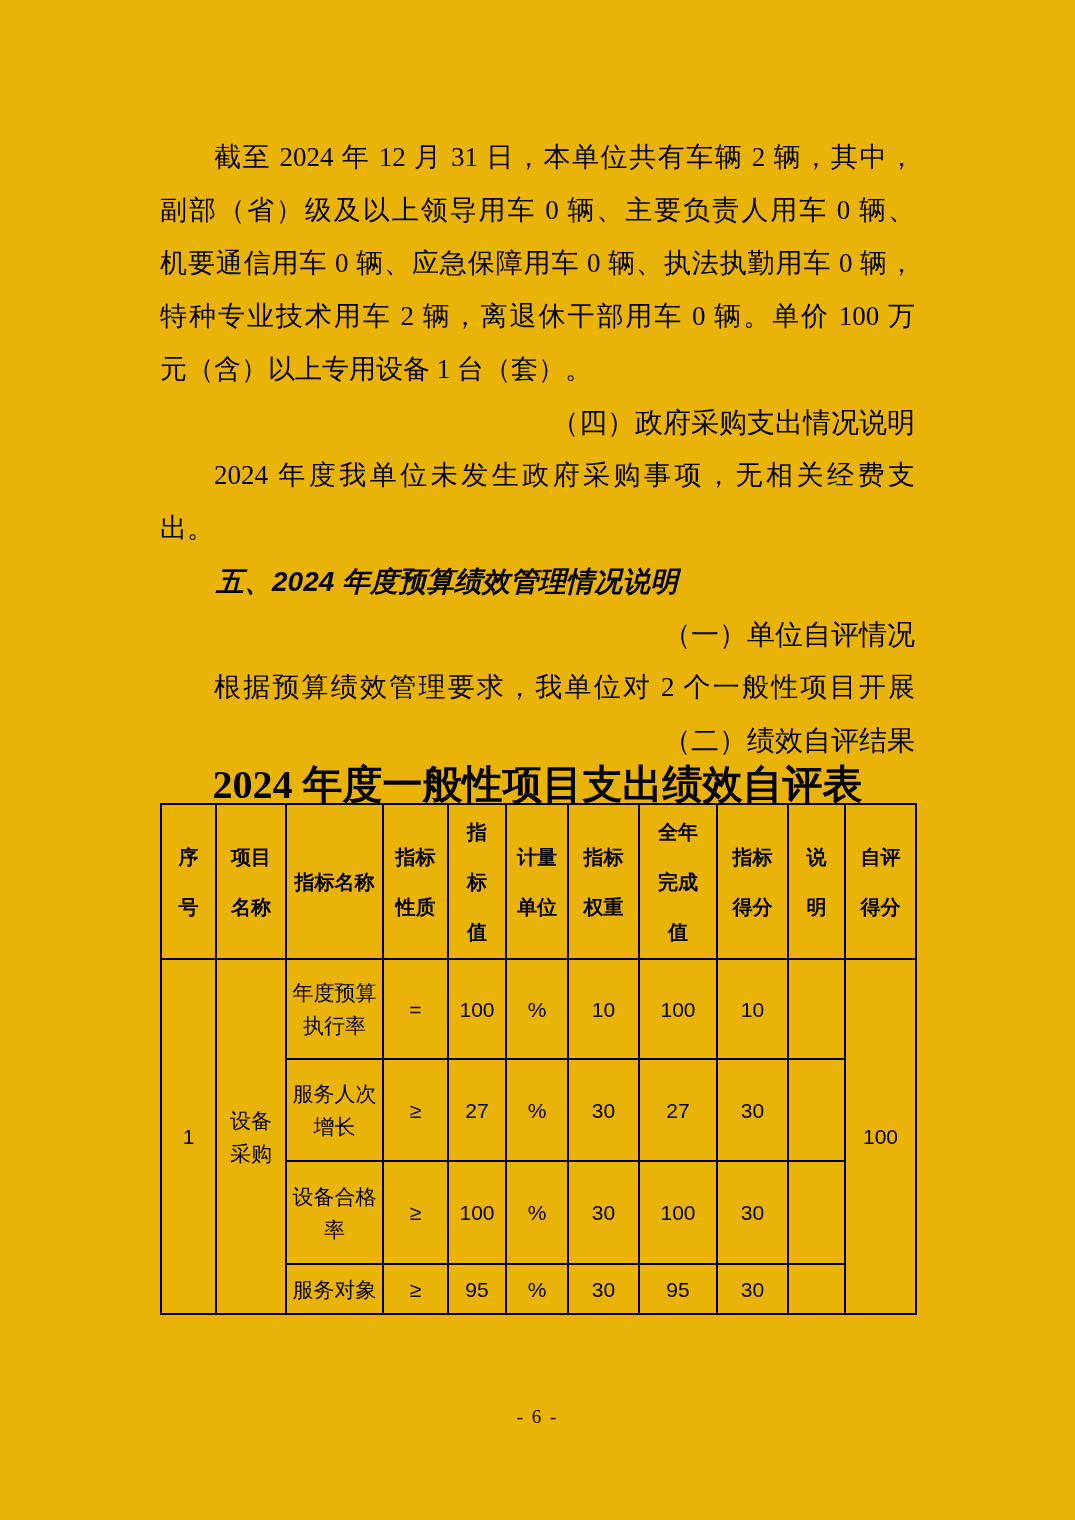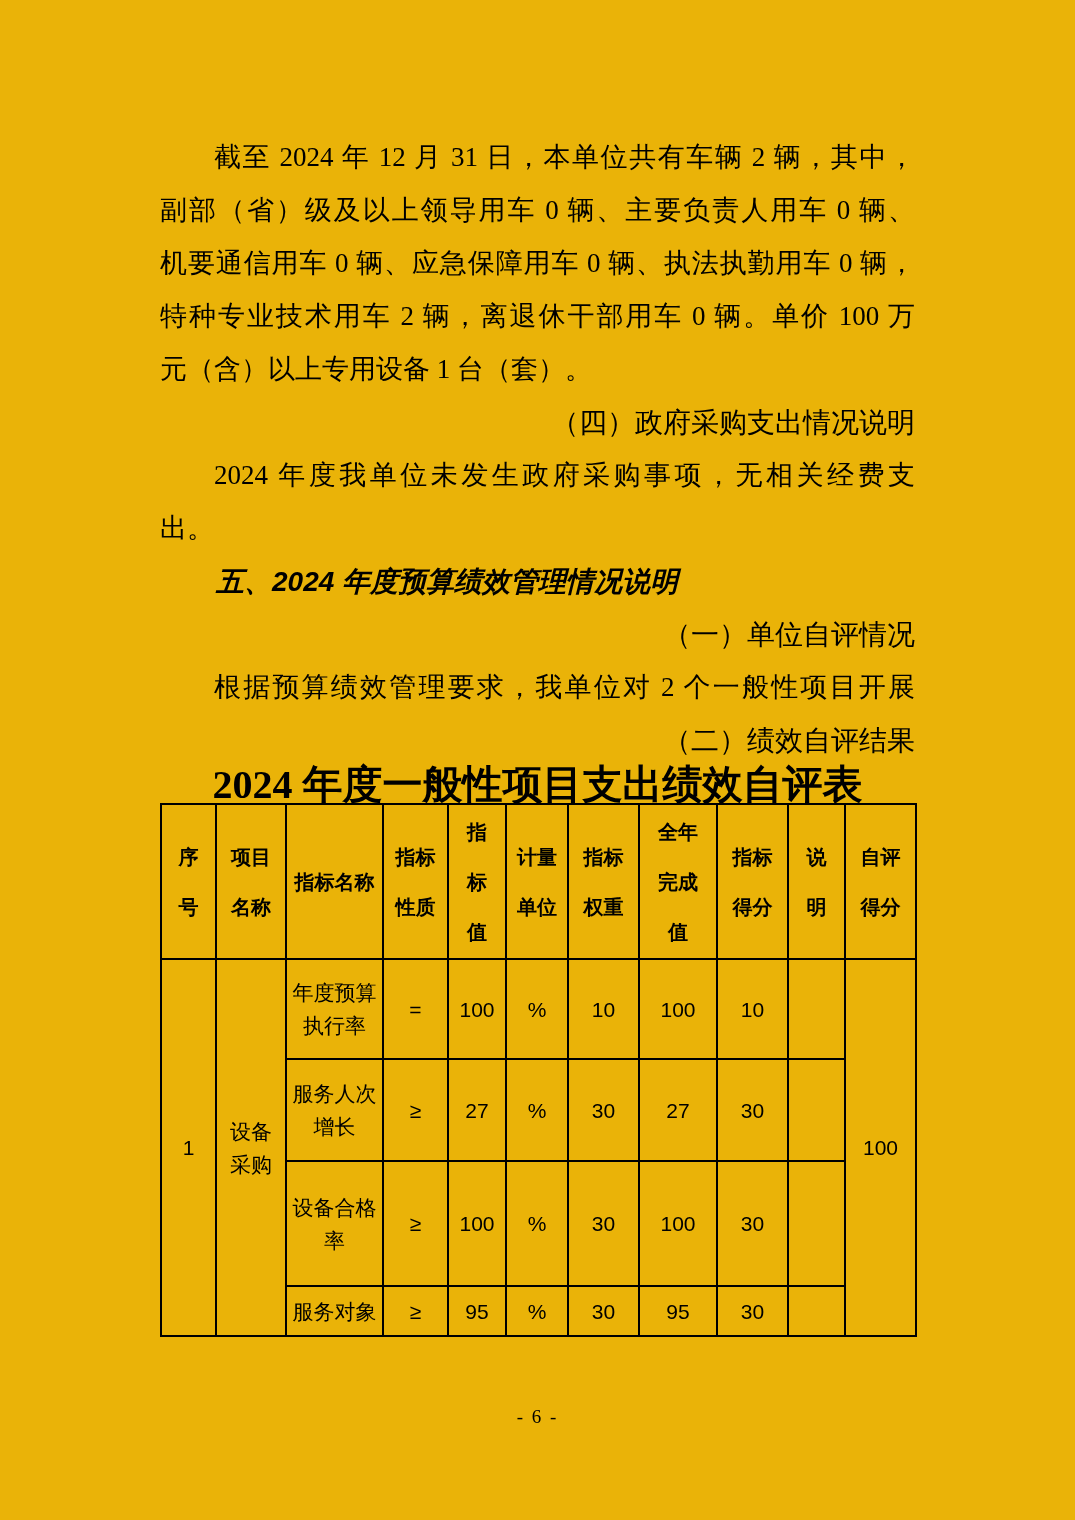--- a/index.html
+++ b/index.html
@@ -81,21 +81,21 @@
   }
   table.perf td {
     font-family: Liberation Sans, sans-serif;
     font-size: 21px;
     line-height: 33px;
     border-radius: 17px;
   }
   tr.hdr { height: 155px; }
   tr.r1  { height: 100px; }
   tr.r2  { height: 102px; }
-  tr.r3  { height: 125px; }
+  tr.r3  { height: 103px; }
   tr.r4  { height: 50px;  }
   .footer {
     position: absolute;
     top: 1406px;
     left: 0;
     width: 100%;
     text-align: center;
     font-size: 19px;
     letter-spacing: 2px;
     font-family: "Liberation Serif", "DejaVu Serif", serif;

